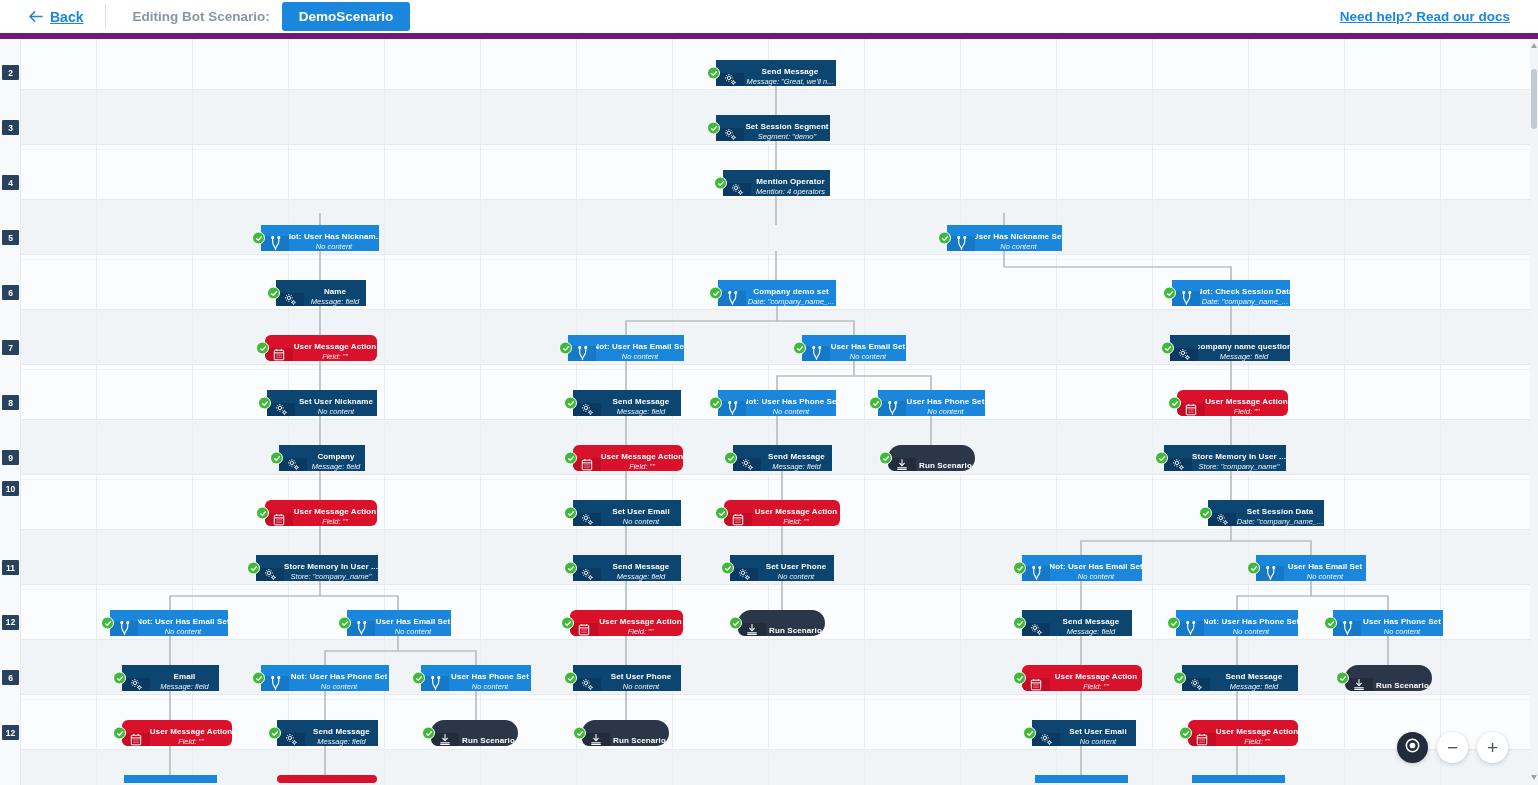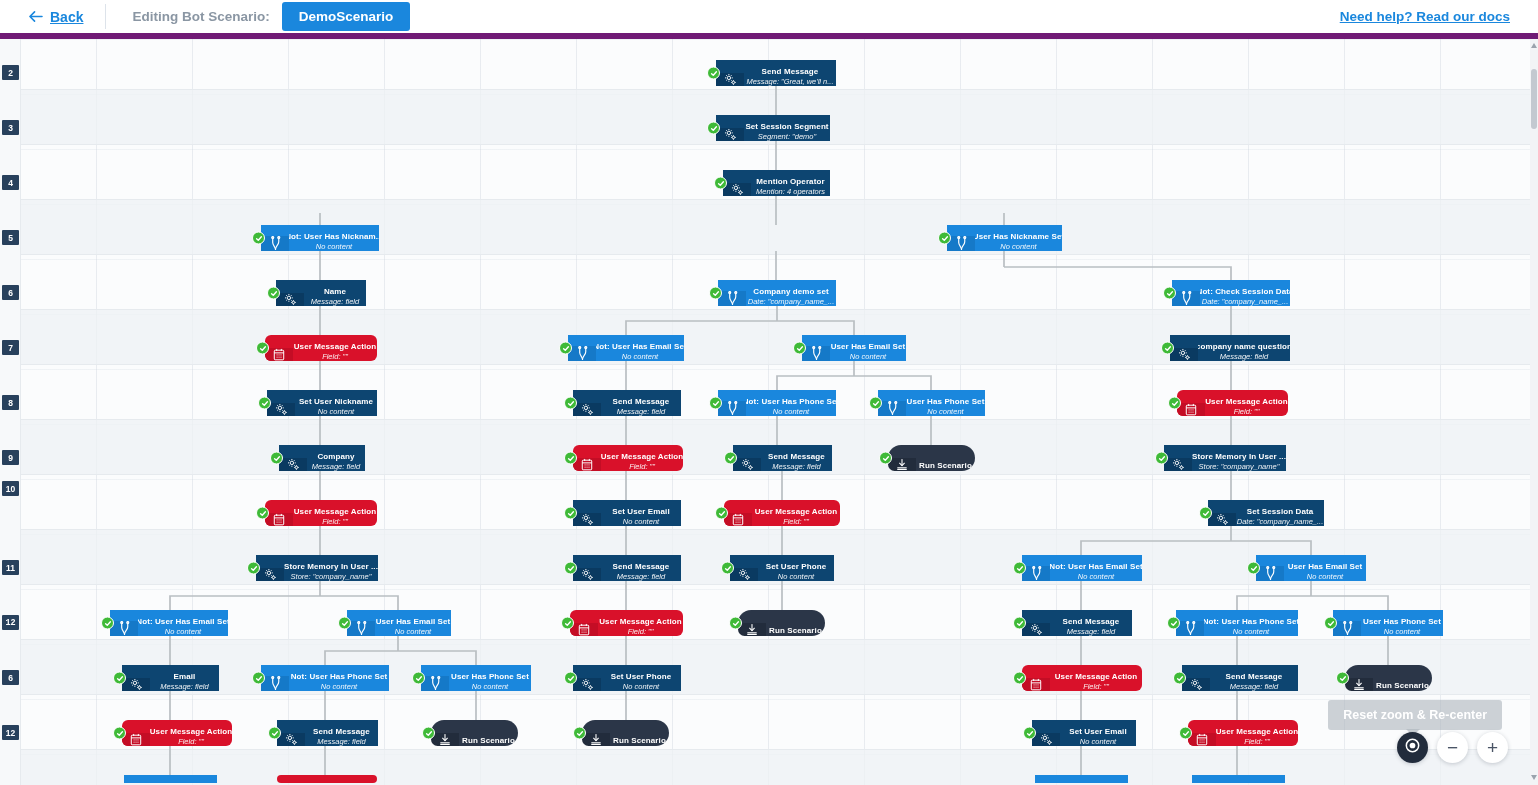--- a/index.html
+++ b/index.html
@@ -1397,21 +1397,20 @@
       <div class="rownum" style="top: 301px;">7</div>
       <div class="rownum" style="top: 356px;">8</div>
       <div class="rownum" style="top: 411px;">9</div>
       <div class="rownum" style="top: 442px; text-align: center;">10</div>
       <div class="rownum" style="top: 521px;">11</div>
       <div class="rownum" style="top: 576px; font-family: Liberation Mono, monospace;">12</div>
       <div class="rownum" style="top: 631px;">6</div>
       <div class="rownum" style="top: 686px;">12</div>
     </div>
 
-  <div class="tooltip">Reset zoom &amp; Re-center</div>
   <div class="zoom-controls">
     <div class="zbtn recenter">
       <span>
         <svg width="19" height="19" viewBox="0 0 20 20">
           <circle cx="10" cy="10" r="6.5" fill="none" stroke="#ffffff" stroke-width="1.6"></circle>
           <circle cx="10" cy="10" r="3" fill="#ffffff"></circle>
         </svg>
       </span>
     </div>
     <div class="zbtn plain">

